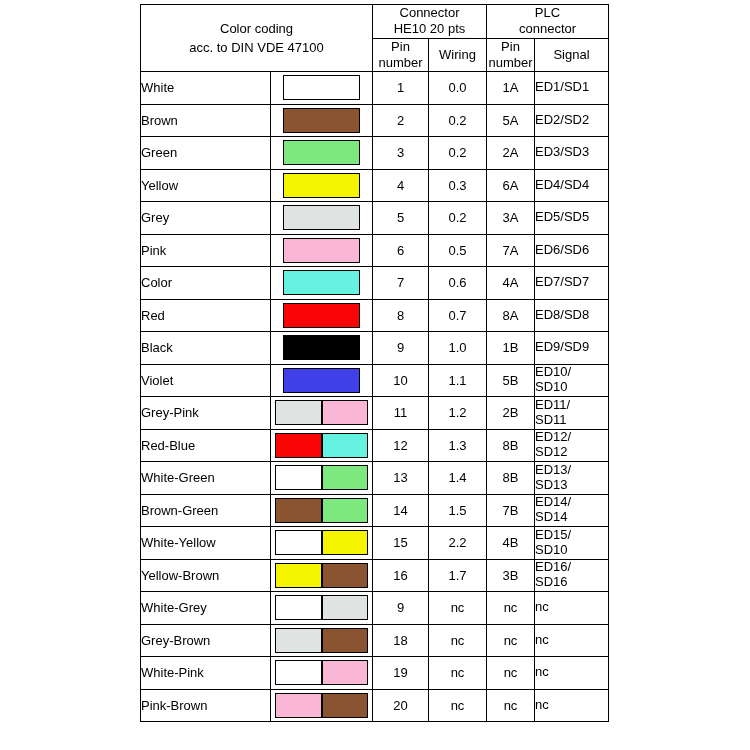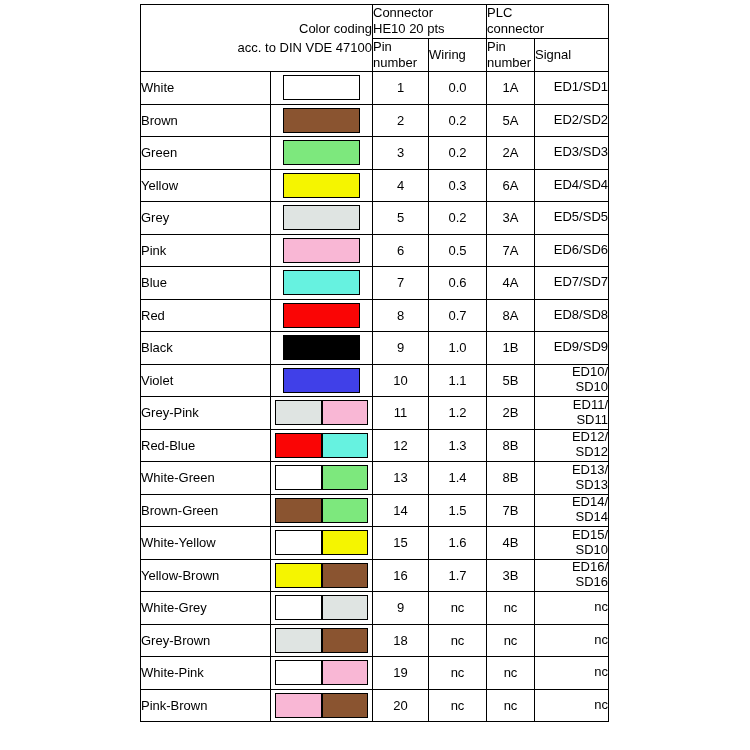--- a/index.html
+++ b/index.html
@@ -35,46 +35,47 @@
   }
   
   col.c-name   { width: 130px; }
   col.c-swatch { width: 102px; }
   col.c-pin    { width: 56px; }
   col.c-wiring { width: 58px; }
   col.c-plcpin { width: 48px; }
   col.c-signal { width: 74px; }
 
   .hdr-cell {
+    text-align: center;
     vertical-align: middle;
     font-size: 12.5px;
     line-height: 1.25;
     padding: 4px 2px;
   }
   .hdr-title {
-    text-align: right;
+    text-align: center;
     vertical-align: middle;
     padding: 8px 0 8px 10px;
     font-size: 13px;
     line-height: 1.5;
   }
   .row-name {
     text-align: left;
     padding: 0 0 0 10px;
     height: 31.5px;
     font-size: 13.5px;
     white-space: nowrap;
   }
   .row-center {
     text-align: center;
     vertical-align: middle;
     font-size: 13px;
   }
   .row-signal {
-    text-align: right;
+    text-align: left;
     vertical-align: middle;
     font-size: 12px;
     line-height: 1.15;
   }
   .swatch-cell {
     padding: 0;
     vertical-align: middle;
   }
   .swatch-wrap {
     display: flex;
@@ -221,21 +222,21 @@
             </div>
           </td>
           <td class="row-center">6</td>
           <td class="row-center">0.5</td>
           <td class="row-center">7A</td>
           <td class="row-signal">
             <span class="sig-line">ED6/SD6</span>
           </td>
         </tr>
         <tr>
-          <td class="row-name">Blue</td>
+          <td class="row-name">Color</td>
           <td class="swatch-cell">
             <div class="swatch-wrap single">
               <div class="swatch" style="background: rgb(102, 242, 224);"></div>
             </div>
           </td>
           <td class="row-center">7</td>
           <td class="row-center">0.6</td>
           <td class="row-center">4A</td>
           <td class="row-signal">
             <span class="sig-line">ED7/SD7</span>
@@ -350,21 +351,21 @@
         </tr>
         <tr>
           <td class="row-name">White-Yellow</td>
           <td class="swatch-cell">
             <div class="swatch-wrap double">
               <div class="swatch" style="background: rgb(255, 255, 255);"></div>
               <div class="swatch" style="background: rgb(245, 245, 0);"></div>
             </div>
           </td>
           <td class="row-center">15</td>
-          <td class="row-center">1.6</td>
+          <td class="row-center">2.2</td>
           <td class="row-center">4B</td>
           <td class="row-signal">
             <span class="sig-line">ED15/</span>
             <span class="sig-line">SD10</span>
           </td>
         </tr>
         <tr>
           <td class="row-name">Yellow-Brown</td>
           <td class="swatch-cell">
             <div class="swatch-wrap double">

